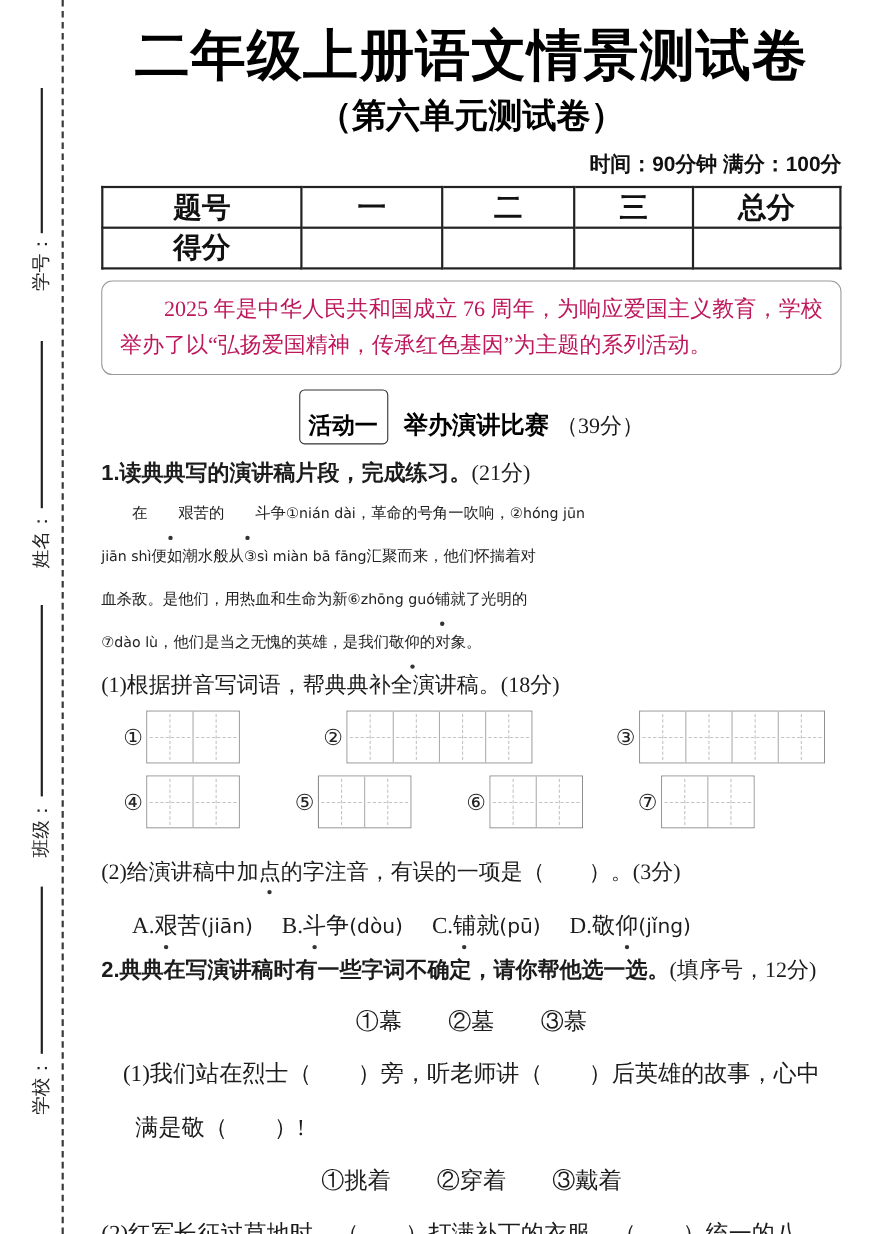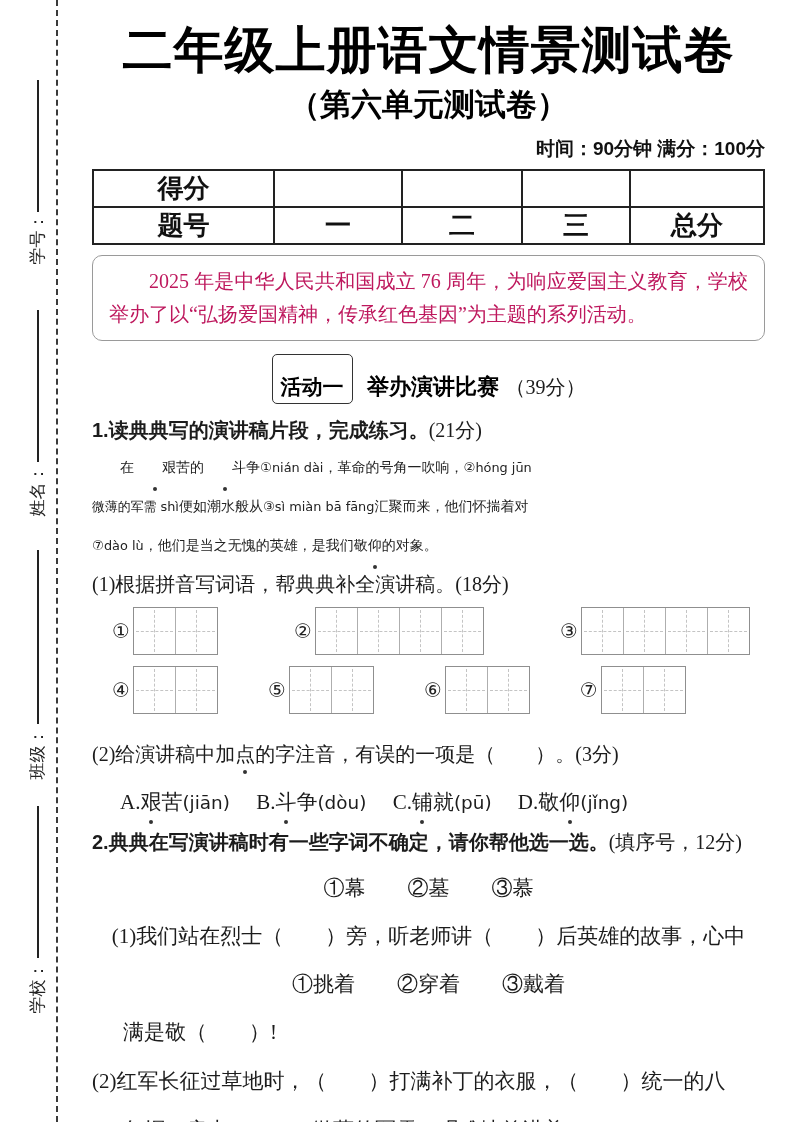--- a/index.html
+++ b/index.html
@@ -85,50 +85,51 @@
 
   <table class="score">
     <colgroup>
         <col style="width:27%">
         <col style="width:19%">
         <col style="width:18%">
         <col style="width:16%">
         <col style="width:20%">
       </colgroup>
     <tbody>
-      <tr id="score-row">
-          <td>得分</td>
-          <td></td>
-          <td></td>
-          <td></td>
-          <td></td>
-        </tr>
       <tr id="score-head">
           <td>题号</td>
           <td>一</td>
           <td>二</td>
           <td>三</td>
           <td>总分</td>
         </tr>
+      <tr id="score-row">
+          <td>得分</td>
+          <td></td>
+          <td></td>
+          <td></td>
+          <td></td>
+        </tr>
     </tbody>
   </table>
 
   <div class="intro">2025 年是中华人民共和国成立 76 周年，为响应爱国主义教育，学校举办了以“弘扬爱国精神，传承红色基因”为主题的系列活动。</div>
 
   <div class="activity">
     <span class="badge">活动一</span>
     <span class="act-title">举办演讲比赛</span>
     <span class="act-score">（39分）</span>
   </div>
 
   <div class="line" style="margin-top:10px;"><span class="f-hei">1.读典典写的演讲稿片段，完成练习。</span><span class="f-kai">(21分)</span></div>
 
   <div id="passage" style="margin-top:2px;">
       <div class="pline indent2"><span class="f-kai">在<span class="dotted">艰</span>苦的<span class="dotted">斗</span>争</span><span class="f-num">①</span><span class="f-py">nián dài</span><span class="f-kai">，革命的号角一吹响，</span><span class="f-num">②</span><span class="f-py">hóng jūn</span></div>
-      <div class="pline"><span class="f-py">微薄的军需 shì</span><span class="f-kai">便如潮水般从</span><span class="f-num">③</span><span class="f-py">sì miàn bā fāng</span><span class="f-kai">汇聚而来，他们怀揣着对</span></div>
+      <div class="pline"><span class="f-py">jiān shì</span><span class="f-kai">便如潮水般从</span><span class="f-num">③</span><span class="f-py">sì miàn bā fāng</span><span class="f-kai">汇聚而来，他们怀揣着对</span></div>
+      <div class="pline"><span class="f-kai">血杀敌。是他们，用热血和生命为新</span><span class="f-num">⑥</span><span class="f-py">zhōng guó</span><span class="f-kai"><span class="dotted">铺</span>就了光明的</span></div>
       <div class="pline"><span class="f-num">⑦</span><span class="f-py">dào lù</span><span class="f-kai">，他们是当之无愧的英雄，是我们敬<span class="dotted">仰</span>的对象。</span></div>
     </div>
 
   <div class="line" style="margin-top:3px;"><span class="f-kai">(1)根据拼音写词语，帮典典补全演讲稿。(18分)</span></div>
 
   <div class="gridrow" id="gridrow1" style="padding-left:20px;">
       <div class="ggroup">
         <span class="gnum">①</span>
         <div class="ggrid">
           <div class="gcell"></div>
@@ -185,18 +186,18 @@
       </div>
     </div>
 
   <div class="line" style="margin-top:24px;"><span class="f-kai">(2)给演讲稿中加<span class="dotted">点</span>的字注音，有误的一项是（　　）。(3分)</span></div>
   <div class="line options"><span class="f-kai">A.<span class="dotted">艰</span>苦</span><span class="f-py">(jiān)</span><span class="f-kai">　 B.<span class="dotted">斗</span>争</span><span class="f-py">(dòu)</span><span class="f-kai">　 C.<span class="dotted">铺</span>就</span><span class="f-py">(pū)</span><span class="f-kai">　 D.敬<span class="dotted">仰</span></span><span class="f-py">(jǐng)</span></div>
 
   <div class="line" style="margin-top:5px;"><span class="f-hei">2.典典在写演讲稿时有一些字词不确定，请你帮他选一选。</span><span class="f-kai">(填序号，12分)</span></div>
 
   <div class="line center kaitext" style="line-height:33px;">①幕　　②墓　　③慕</div>
   <div class="line kaitext" style="line-height:35px;text-align:center;">(1)我们站在烈士（　　）旁，听老师讲（　　）后英雄的故事，心中</div>
+  <div class="line kaitext indent1" style="line-height:35px;">满是敬（　　）!</div>
   <div class="line center kaitext" style="line-height:33px;">①挑着　　②穿着　　③戴着</div>
-  <div class="line kaitext indent1" style="line-height:35px;">满是敬（　　）!</div>
   <div class="line kaitext" style="line-height:35px;">(2)红军长征过草地时，（　　）打满补丁的衣服，（　　）统一的八</div>
   <div class="line kaitext indent1" style="line-height:35px;">角帽，肩上（　　）微薄的军需，艰难地前进着。</div>
 
 </div>
 
 </body></html>

